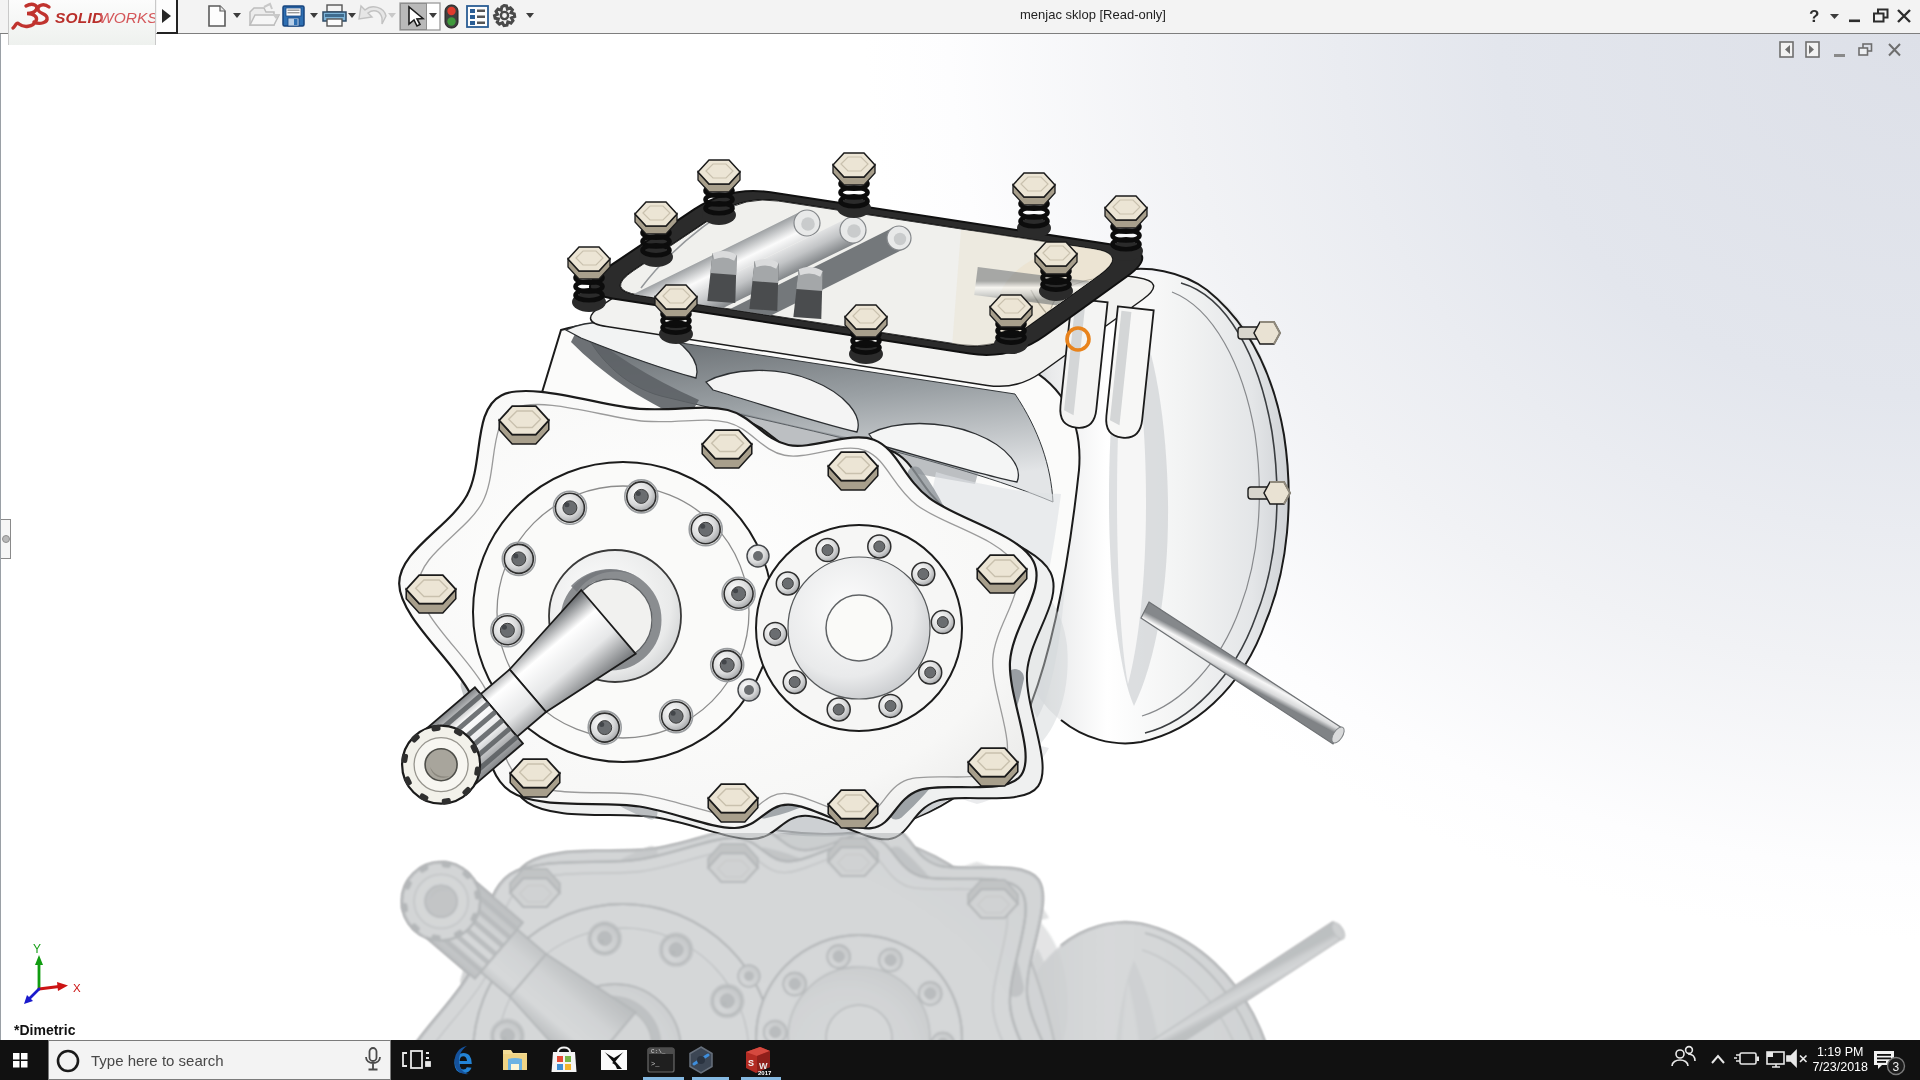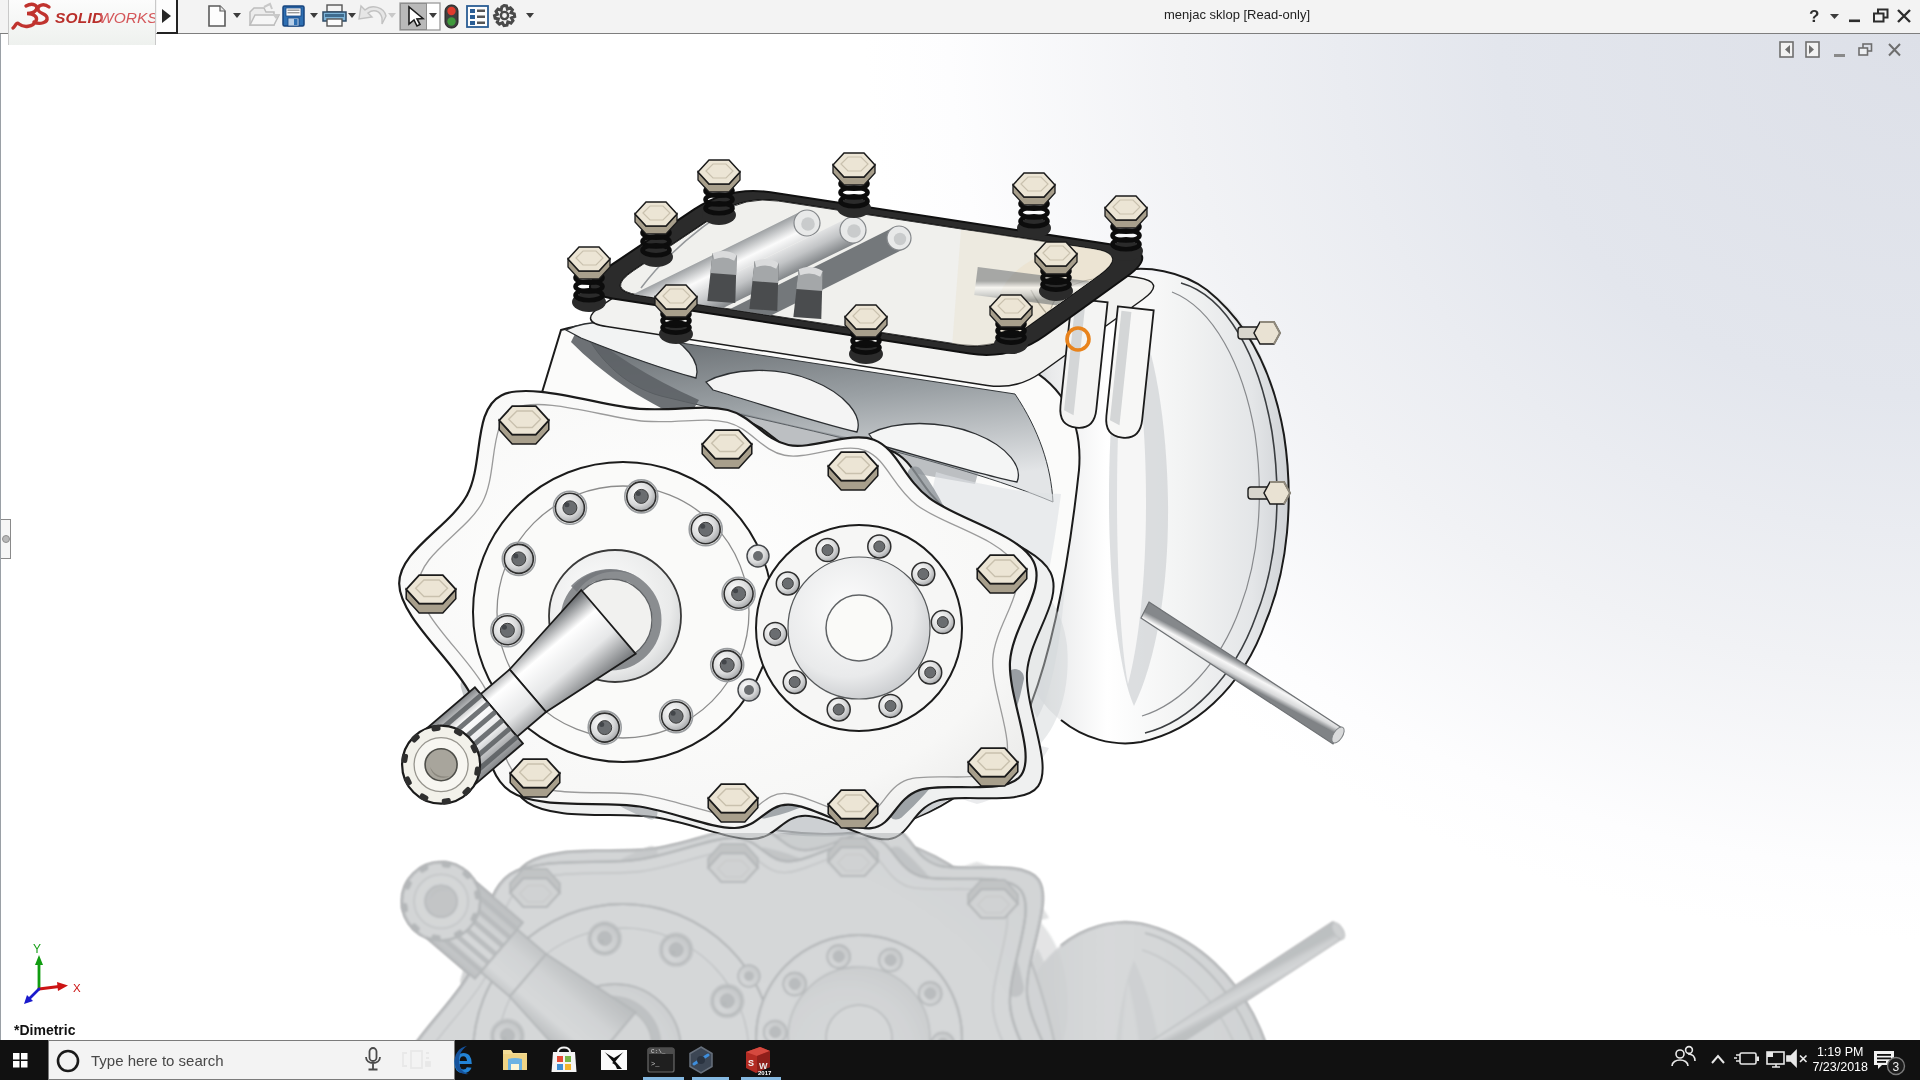--- a/index.html
+++ b/index.html
@@ -5,30 +5,30 @@
   html,body{margin:0;padding:0;width:1920px;height:1080px;overflow:hidden;
     font-family:"Liberation Sans",sans-serif;-webkit-font-smoothing:antialiased;}
   #titlebar{position:absolute;left:0;top:0;width:1920px;height:33px;
     background:rgba(243,243,243,0.996);border-bottom:1px solid #7e7e7e;z-index:30;}
   #logo{position:absolute;left:8px;top:0;width:146px;height:45px;
     background:linear-gradient(180deg,#fcfcfc,#eef1ee);
     border-left:1px solid #c9c9c9;border-right:1px solid #c9c9c9;}
   #flyout{position:absolute;left:157px;top:0;width:19px;height:32px;background:#fdfdfd;
     border-right:2px solid #222;border-bottom:2px solid #222;}
   #flyout svg{position:absolute;left:3px;top:8px;}
-  #tb-title{position:absolute;left:1020px;top:0;width:290px;text-align:right;
+  #tb-title{position:absolute;left:1020px;top:0;width:290px;text-align:left;
     font-size:13px;color:#222;line-height:30px;opacity:0.999;}
   #winbtns1{position:absolute;right:6px;top:0;height:32px;}
   #viewport{position:absolute;left:0;top:34px;width:1920px;height:1006px;
     background:#ffffff radial-gradient(55% 90% at 100% 0%, #dde0e8 0%, #e3e6ed 40%, #f1f2f5 70%, #fdfdfe 92%, #ffffff 100%);
     border-left:1px solid #9aa0a6;border-right:2px solid #8a9097;overflow:hidden;}
   #mainsvg{position:absolute;left:0;top:-34px;}
   #dimetric{position:absolute;left:13px;top:988px;font-size:14px;color:#111;font-weight:bold;opacity:0.999;}
   #taskbar{position:absolute;left:0;top:1040px;width:1920px;height:40px;background:rgba(16,16,16,0.996);z-index:40;}
-  #search{position:absolute;left:48px;top:0px;width:407px;height:40px;background:#f3f3f3;
+  #search{position:absolute;left:48px;top:0px;width:343px;height:40px;background:#f3f3f3;
     border:1px solid #7b7b7b;box-sizing:border-box;}
   #search svg{position:absolute;left:0;top:1px;}
   #search span{position:absolute;left:42px;top:11px;font-size:15px;color:#484848;opacity:0.999;}
   #clock{position:absolute;right:52px;top:5px;text-align:center;color:#ffffff;font-size:12.5px;line-height:14.5px;opacity:0.999;}
 </style>
 </head>
 <body>
 
 <div id="viewport">
   <svg id="mainsvg" width="1920" height="1080" viewBox="0 0 1920 1080">

